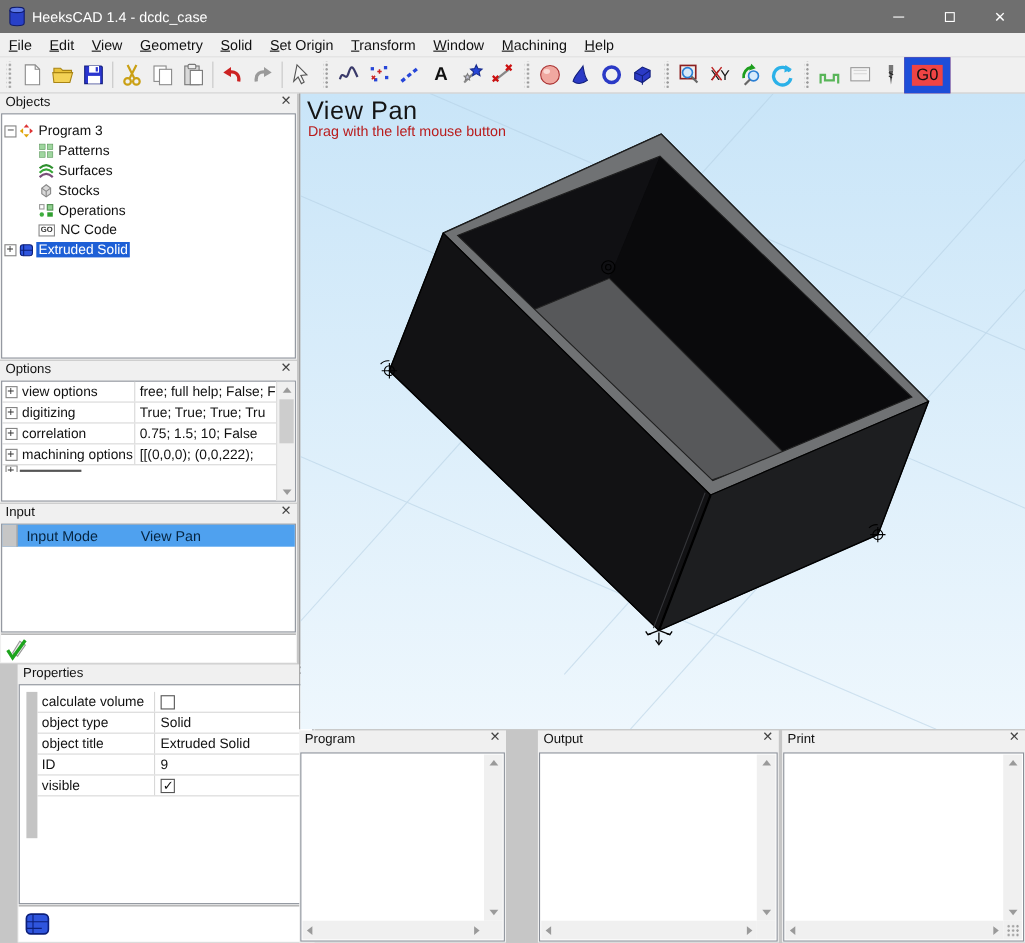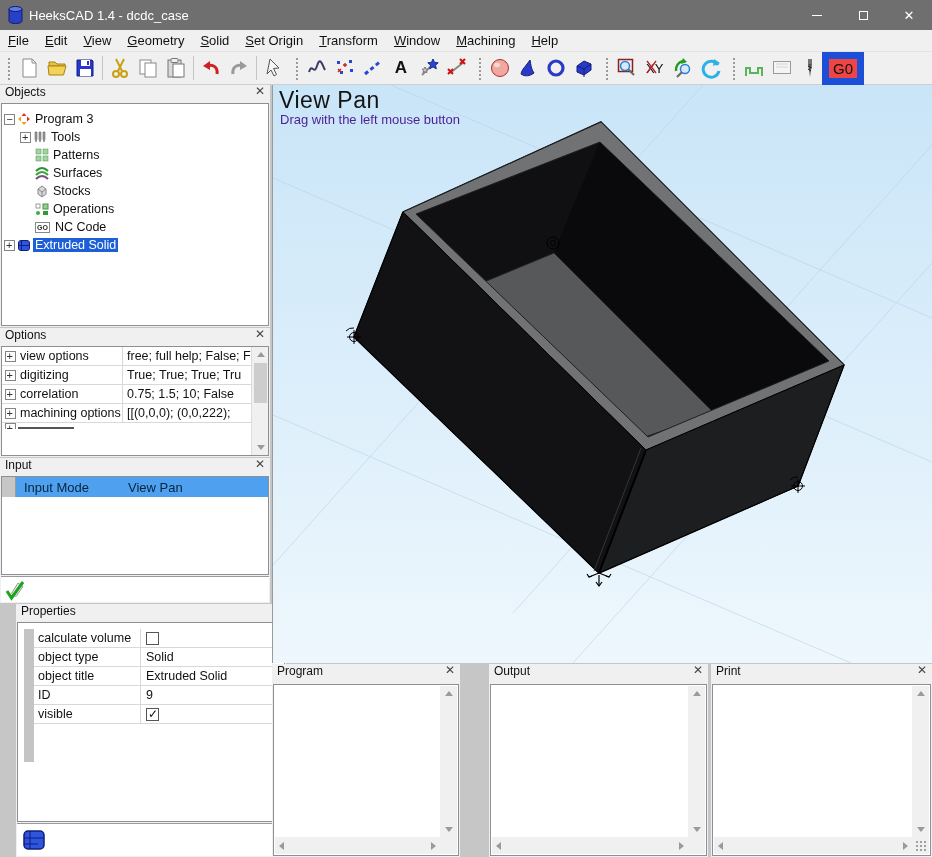--- a/index.html
+++ b/index.html
@@ -76,21 +76,21 @@
   .plabel{width:106px;padding-left:4px;flex:0 0 auto}
   .pval{flex:1;border-left:1px solid #d8d8d8;padding-left:5px;height:100%;display:flex;align-items:center;gap:5px}
   .cb{width:13px;height:13px;border:1px solid #555;background:#fff;position:relative}
   .cb.checked::before{content:"✓";position:absolute;left:1px;top:-2px;font-size:12px;color:#111}
   .swatch{width:22px;height:13px;border:1px solid #333}
   .propbar{position:absolute;left:1px;right:1px;bottom:1px;height:33px;background:#fff;border-top:1px solid #9a9a9a;display:flex;align-items:center}
 
   
   .vp{position:absolute;left:272px;top:85px;width:660px;height:578px;border-left:1px solid #9a9a9a}
   .vp-head{position:absolute;left:6px;top:2px;font-size:23px;color:#141414;letter-spacing:.5px}
-  .vp-sub{position:absolute;left:7px;top:27px;font-size:13px;color:#4c1d95}
+  .vp-sub{position:absolute;left:7px;top:27px;font-size:13px;color:#b91c1c}
 
   
   .bp .pbody{top:20px}
   .bp .phead{height:20px}
   .bcontent{position:absolute;left:1px;right:18px;top:1px;bottom:18px;background:#fff}
   .bvsb{position:absolute;right:1px;top:1px;bottom:18px;width:17px;background:#f0f0f0}
   .bhsb{position:absolute;left:1px;right:18px;bottom:1px;height:17px;background:#f0f0f0;display:flex;align-items:center;justify-content:space-between;padding:0 4px}
   .bcorner{position:absolute;right:1px;bottom:1px;width:17px;height:17px;background:#f0f0f0}
   .gripdots{position:absolute;right:2px;bottom:2px;width:12px;height:12px;background-image:radial-gradient(#a0a0a0 1px,transparent 1.2px);background-size:4px 4px}
 </style>
@@ -315,31 +315,20 @@
     <div class="pbody" style="padding:6px 0 0 0">
       <div class="trow" style="padding-left:2px">
         <span class="exp minus"></span>
         <svg class="ticon" viewBox="0 0 14 14">
             <path d="M7 1l2.5 3h-5z" fill="#d33"></path>
             <path d="M7 13l-2.5-3h5z" fill="#e0a50a"></path>
             <path d="M1 7l3-2.5v5z" fill="#e0a50a"></path>
             <path d="M13 7l-3 2.5v-5z" fill="#d33"></path>
           </svg>
         <span class="tlabel">Program 3</span>
-      </div>
-      <div class="trow" style="padding-left:18px">
-        <span class="exp plus"></span>
-        <svg class="ticon" viewBox="0 0 14 14">
-            <g fill="#9a9a9a" stroke="#555" stroke-width=".5">
-              <path d="M2 2h2v7l-1 3-1-3z"></path>
-              <path d="M6 2h2v7l-1 3-1-3z"></path>
-              <path d="M10 2h2v7l-1 3-1-3z"></path>
-            </g>
-          </svg>
-        <span class="tlabel">Tools</span>
       </div>
       <div class="trow" style="padding-left:31px">
         <svg class="ticon" viewBox="0 0 14 14">
             <g fill="#9fd69f" stroke="#4e8f4e" stroke-width=".5">
               <rect x="1" y="1" width="5" height="5"></rect>
               <rect x="8" y="1" width="5" height="5"></rect>
               <rect x="1" y="8" width="5" height="5"></rect>
               <rect x="8" y="8" width="5" height="5"></rect>
             </g>
           </svg>

